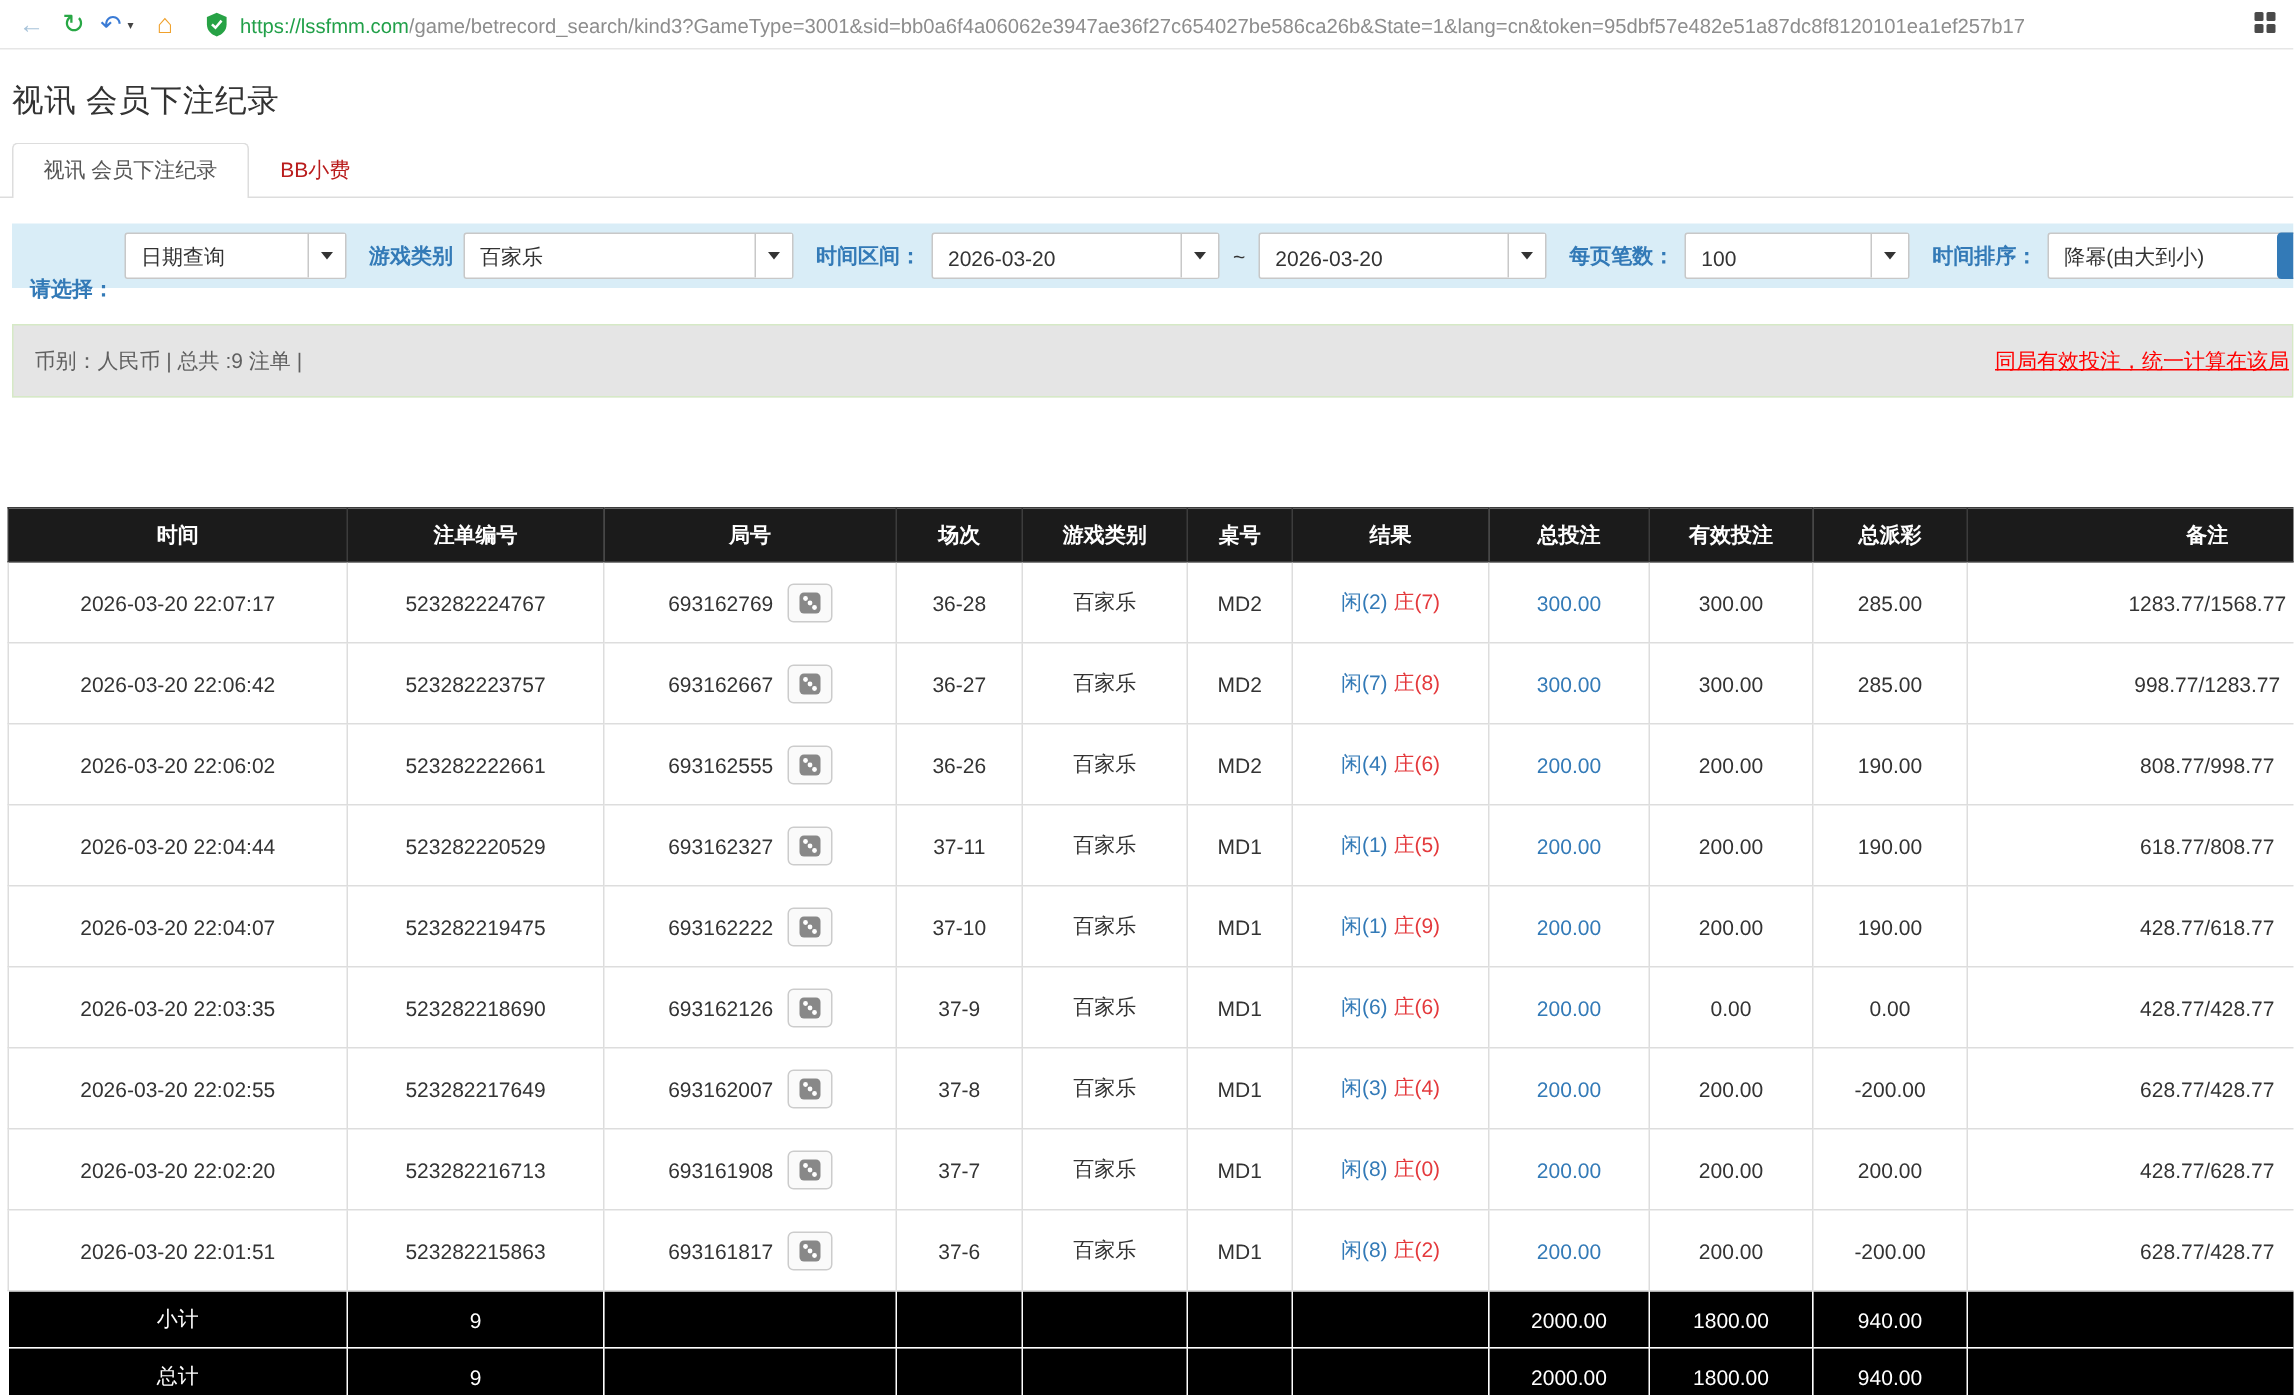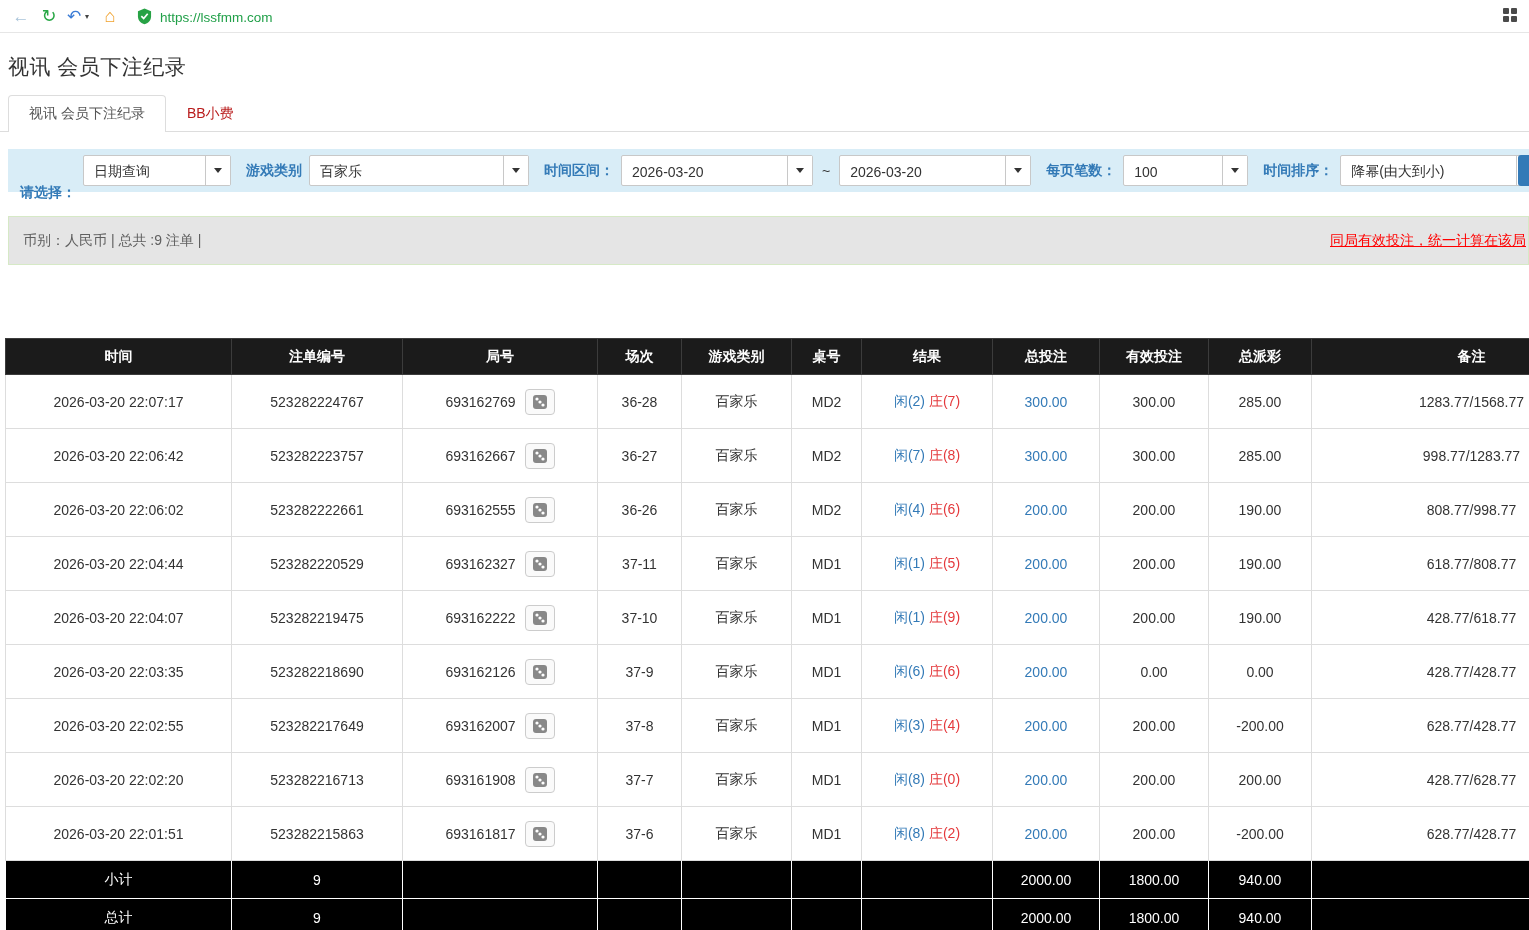--- a/index.html
+++ b/index.html
@@ -29,21 +29,21 @@
   .tab.active { background:#fff; border-color:#ddd; border-radius:4px 4px 0 0; color:#555; margin-bottom:-1px; padding-bottom:10px; cursor:default; }
 
   
   .filter-bar { margin:17px 0 0 8px; background:#d9edf7; height:43px; display:flex; align-items:center; padding-left:12px; gap:7px; position:relative; width:calc(100% - 8px); }
   .f-label { color:#337ab7; font-weight:bold; font-size:14px; white-space:nowrap; margin-left:8px; }
   .f-label:first-child { margin-left:0;margin-top:44px; }
   .combo { display:flex; align-items:stretch; background:#fff; border:1px solid #c8c8c8; height:31px; border-radius:2px; flex:0 0 auto; }
   .combo-text { padding:16px 10px; display:flex; align-items:center; font-size:14px; color:#333; flex:1; white-space:nowrap; overflow:hidden; cursor:text; }
   .combo-arrow { width:25px; border-left:1px solid #c8c8c8; display:flex; align-items:center; justify-content:center; cursor:pointer; background:#fff; }
   .caret { width:0; height:0; border-left:4px solid transparent; border-right:4px solid transparent; border-top:5px solid #333; }
-  .w148 { width:148px; } .w220 { width:220px; } .w192 { width:192px; } .w125 { width:125px; } .w202 { width:202px; }
+  .w148 { width:148px; } .w220 { width:220px; } .w192 { width:192px; } .w125 { width:150px; } .w202 { width:202px; }
   .tilde { color:#333; padding:0 2px; }
   .search-sliver { position:absolute; right:0; top:6px; width:11px; height:31px; background:#337ab7; border-radius:3px 0 0 3px; cursor:pointer; }
 
   
   .summary-bar { margin:24px 0 0 8px; background:#e5e5e5; border:1px solid #d6e9c6; height:49px; display:flex; align-items:center; justify-content:space-between; padding:0 2px 0 14px; font-size:14px; width:calc(100% - 8px); }
   .summary-left { color:#5f5f5f; }
   .summary-right { color:#f00; white-space:nowrap;text-decoration:underline; }
 
   
   .bet-table { margin:73px 0 0 5px; border-collapse:collapse; table-layout:fixed; width:1626px; font-size:14px; }
@@ -67,20 +67,21 @@
     <span class="nav-icon undo">↶</span>
     <span class="undo-caret">▾</span>
   </span>
   <span class="nav-icon home">⌂</span>
   <div class="url-bar">
     <svg class="shield" width="15" height="17" viewBox="0 0 16 17">
       <path d="M8 0 L15 3 V8.2 C15 12.8 11.8 15.6 8 16.8 C4.2 15.6 1 12.8 1 8.2 V3 Z" fill="#27a245"></path>
       <polyline points="4.6,8.2 7.1,10.6 11.4,5.6" fill="none" stroke="#fff" stroke-width="1.8"></polyline>
     </svg>
     <span class="url-secure">https://lssfmm.com</span>
+      <span class="url-path">/game/betrecord_search/kind3?GameType=3001&amp;sid=bb0a6f4a06062e3947ae36f27c654027be586ca26b&amp;State=1&amp;lang=cn&amp;token=95dbf57e482e51a87dc8f8120101ea1ef257b17</span>
   </div>
   <span class="ext-icon">
       <i></i>
       <i></i>
       <i></i>
       <i></i>
     </span>
 </div>
 
 <h1 class="page-title">视讯 会员下注纪录</h1>

